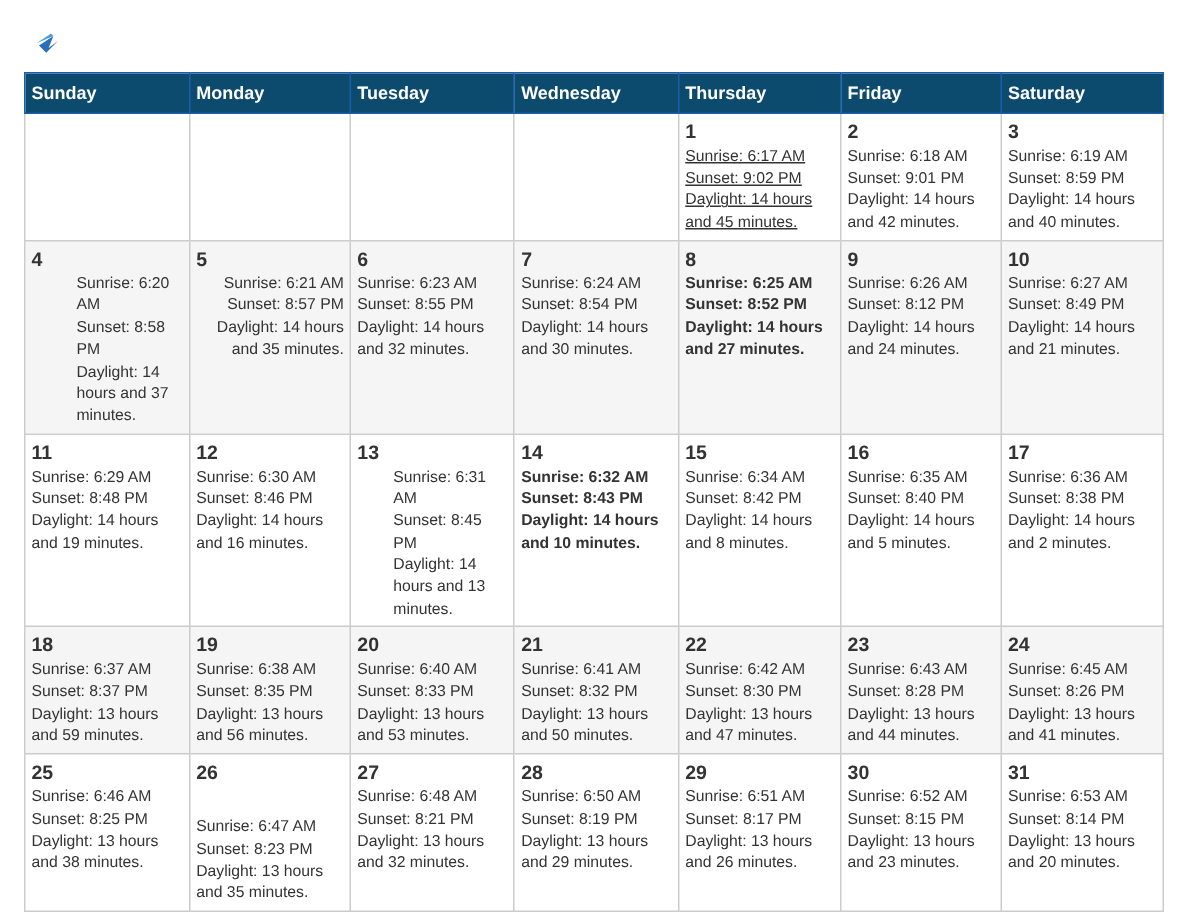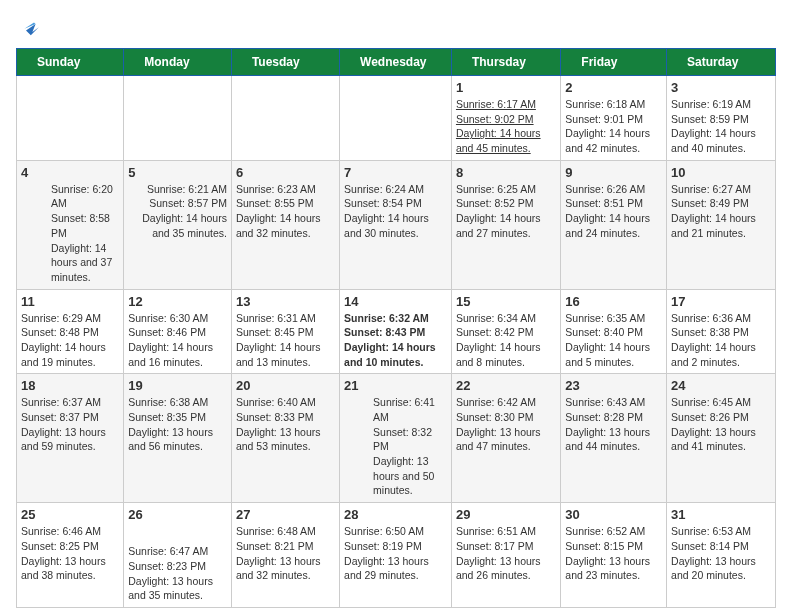--- a/index.html
+++ b/index.html
@@ -51,23 +51,23 @@
     .subtitle {
       font-size: 15px;
       color: #555;
     }
     table {
       width: 100%;
       border-collapse: collapse;
       font-size: 11px;
     }
     thead tr th {
-      background-color: #15803d;
+      background-color: #0c4a6e;
       color: #fff;
-      padding: 6px 20px;
+      padding: 6px 4px;
       text-align: left;
       font-size: 12px;
       font-weight: bold;
       border: 1px solid #1a5eaa;
     }
     tbody tr td {
       border: 1px solid #ccc;
       vertical-align: top;
       padding: 4px;
       width: 113px;
@@ -170,28 +170,28 @@
 Daylight: 14 hours and 32 minutes.</div>
         </td>
         <td>
           <span class="day-num">7</span>
           <div class="day-info" style="white-space: pre-line;">Sunrise: 6:24 AM
 Sunset: 8:54 PM
 Daylight: 14 hours and 30 minutes.</div>
         </td>
         <td>
           <span class="day-num">8</span>
-          <div class="day-info" style="white-space: pre-line;">Sunrise: 6:25 AM
+          <div class="day-info" style="white-space: pre-line; font-weight: bold;">Sunrise: 6:25 AM
 Sunset: 8:52 PM
 Daylight: 14 hours and 27 minutes.</div>
         </td>
         <td>
           <span class="day-num">9</span>
           <div class="day-info" style="white-space: pre-line;">Sunrise: 6:26 AM
-Sunset: 8:51 PM
+Sunset: 8:12 PM
 Daylight: 14 hours and 24 minutes.</div>
         </td>
         <td>
           <span class="day-num">10</span>
           <div class="day-info" style="white-space: pre-line;">Sunrise: 6:27 AM
 Sunset: 8:49 PM
 Daylight: 14 hours and 21 minutes.</div>
         </td>
       </tr>
       <tr>
@@ -202,21 +202,21 @@
 Daylight: 14 hours and 19 minutes.</div>
         </td>
         <td>
           <span class="day-num">12</span>
           <div class="day-info" style="white-space: pre-line;">Sunrise: 6:30 AM
 Sunset: 8:46 PM
 Daylight: 14 hours and 16 minutes.</div>
         </td>
         <td>
           <span class="day-num">13</span>
-          <div class="day-info" style="white-space: pre-line;">Sunrise: 6:31 AM
+          <div class="day-info" style="white-space: pre-line; margin-left: 24px;">Sunrise: 6:31 AM
 Sunset: 8:45 PM
 Daylight: 14 hours and 13 minutes.</div>
         </td>
         <td>
           <span class="day-num">14</span>
           <div class="day-info" style="white-space: pre-line; font-weight: bold;">Sunrise: 6:32 AM
 Sunset: 8:43 PM
 Daylight: 14 hours and 10 minutes.</div>
         </td>
         <td>
@@ -252,21 +252,21 @@
 Daylight: 13 hours and 56 minutes.</div>
         </td>
         <td>
           <span class="day-num">20</span>
           <div class="day-info" style="white-space: pre-line;">Sunrise: 6:40 AM
 Sunset: 8:33 PM
 Daylight: 13 hours and 53 minutes.</div>
         </td>
         <td>
           <span class="day-num">21</span>
-          <div class="day-info" style="white-space: pre-line; margin-left: 29px;">Sunrise: 6:41 AM
+          <div class="day-info" style="white-space: pre-line;">Sunrise: 6:41 AM
 Sunset: 8:32 PM
 Daylight: 13 hours and 50 minutes.</div>
         </td>
         <td>
           <span class="day-num">22</span>
           <div class="day-info" style="white-space: pre-line;">Sunrise: 6:42 AM
 Sunset: 8:30 PM
 Daylight: 13 hours and 47 minutes.</div>
         </td>
         <td>

